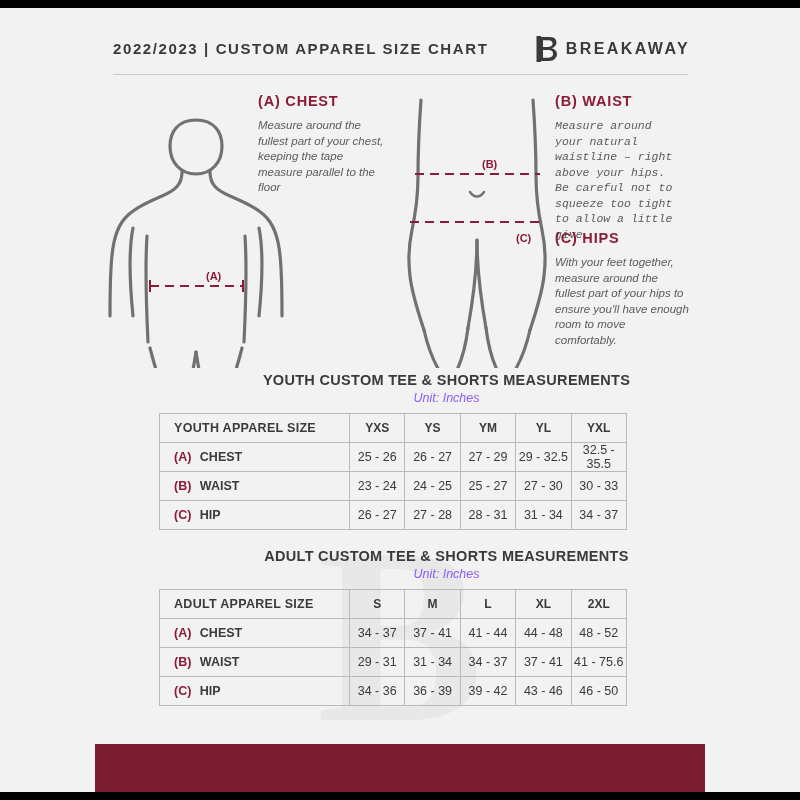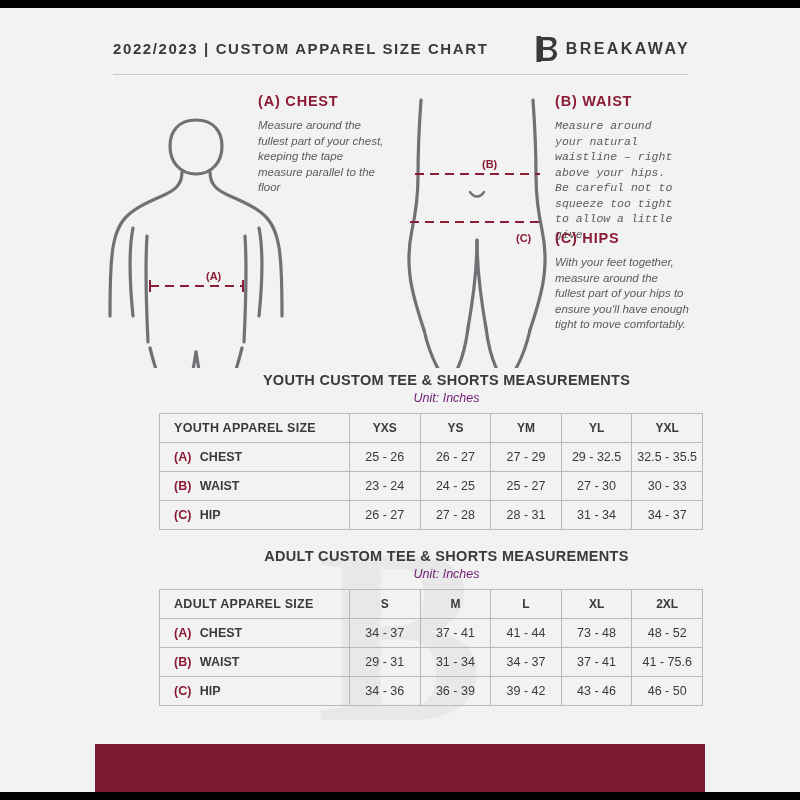--- a/index.html
+++ b/index.html
@@ -125,27 +125,27 @@
     text-align: center;
     font-size: 14.5px;
     font-weight: bold;
     color: #3a3a3c;
     letter-spacing: 0.3px;
   }
   .table-unit {
     text-align: center;
     font-size: 12.5px;
     font-style: italic;
-    color: #701a75;
+    color: #8b5cf6;
     margin-top: 3px;
     margin-bottom: 8px;
   }
   table {
     border-collapse: collapse;
-    width: 544px;
+    width: 468px;
     table-layout: fixed;
   }
   table td, table th {
     border: 1px solid #b9b9bb;
     height: 28px;
     font-size: 12.5px;
     color: #3a3a3c;
     text-align: center;
     font-weight: normal;
     padding: 0;
@@ -268,21 +268,21 @@
       <div class="callout-a">
         <div class="callout-title">(A) CHEST</div>
         <div class="callout-body">Measure around the fullest part of your chest, keeping the tape measure parallel to the floor</div>
       </div>
       <div class="callout-b">
         <div class="callout-title">(B) WAIST</div>
         <div class="callout-body">Measure around your natural waistline – right above your hips. Be careful not to squeeze too tight to allow a little give.</div>
       </div>
       <div class="callout-c">
         <div class="callout-title">(C) HIPS</div>
-        <div class="callout-body">With your feet together, measure around the fullest part of your hips to ensure you'll have enough tight to move comfortably.</div>
+        <div class="callout-body">With your feet together, measure around the fullest part of your hips to ensure you'll have enough room to move comfortably.</div>
       </div>
     </div>
 
     <div class="table-block" style="top:364px;">
       <div class="table-title">YOUTH CUSTOM TEE &amp; SHORTS MEASUREMENTS</div>
       <div class="table-unit">Unit: Inches</div>
       <table>
         <thead>
           <tr>
             <td class="rowhead col-first">YOUTH APPAREL SIZE</td>
@@ -347,21 +347,21 @@
         </thead>
         <tbody>
           <tr>
             <td class="rowhead col-first">
               <span class="lbl" style="margin-right: 5px;">(A)</span>
               <span>CHEST</span>
             </td>
             <td>34 - 37</td>
             <td>37 - 41</td>
             <td>41 - 44</td>
-            <td>73 - 48</td>
+            <td>44 - 48</td>
             <td>48 - 52</td>
           </tr>
           <tr>
             <td class="rowhead col-first">
               <span class="lbl" style="margin-right: 5px;">(B)</span>
               <span>WAIST</span>
             </td>
             <td>29 - 31</td>
             <td>31 - 34</td>
             <td>34 - 37</td>

